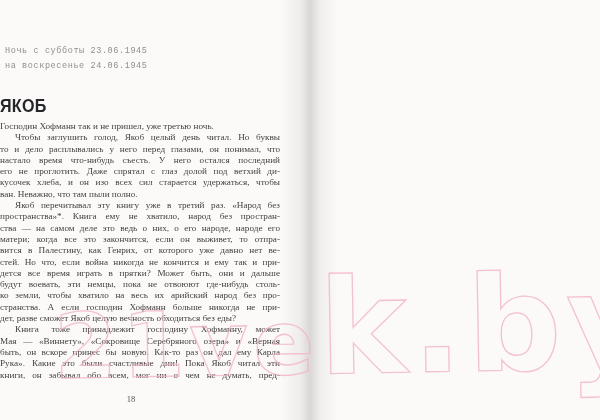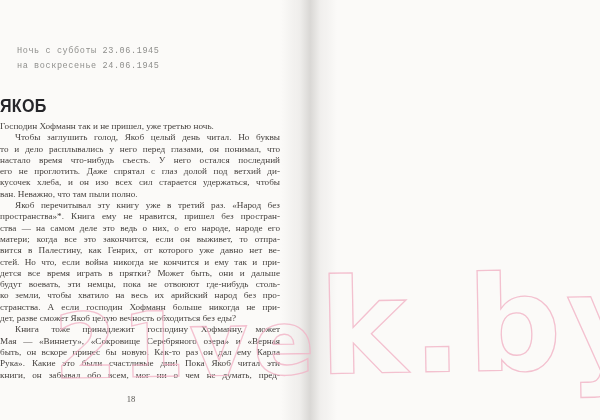--- a/index.html
+++ b/index.html
@@ -18,21 +18,21 @@
     background:linear-gradient(90deg,
       rgba(80,75,70,0) 0%,
       rgba(80,75,70,0.08) 34%,
       rgba(80,75,70,0.20) 52%,
       rgba(80,75,70,0.07) 70%,
       rgba(80,75,70,0) 100%);
     pointer-events:none;
   }
   
   .dates {
-    position:absolute; left:17px; top:44px;
+    position:absolute; left:5px; top:44px;
     font-family:"Liberation Mono","DejaVu Sans Mono",monospace;
     font-size:8.5px; line-height:15px; letter-spacing:0.6px;
     color:#8f8f8c;
   }
   
   .chapter {
     position:absolute; left:0; top:96px; margin:0;
     font-family:"Liberation Sans", sans-serif;
     font-weight:700; font-size:17.5px; letter-spacing:0.3px;
     color:#26262a;
@@ -83,21 +83,21 @@
     <div class="para indent">
         <div class="line">Чтобы заглушить голод, Якоб целый день читал. Но буквы</div>
         <div class="line">то и дело расплывались у него перед глазами, он понимал, что</div>
         <div class="line">настало время что-нибудь съесть. У него остался последний</div>
         <div class="line">его не проглотить. Даже спрятал с глаз долой под ветхий ди-</div>
         <div class="line">кусочек хлеба, и он изо всех сил старается удержаться, чтобы</div>
         <div class="line">ван. Неважно, что там пыли полно.</div>
       </div>
     <div class="para indent">
         <div class="line">Якоб перечитывал эту книгу уже в третий раз. «Народ без</div>
-        <div class="line">пространства»*. Книга ему не нравится, пришел без простран-</div>
+        <div class="line">пространства»*. Книга ему не хватило, народ без простран-</div>
         <div class="line">ства — на самом деле это ведь о них, о его народе, народе его</div>
         <div class="line">матери; когда все это закончится, если он выживет, то отпра-</div>
         <div class="line">вится в Палестину, как Генрих, от которого уже давно нет ве-</div>
         <div class="line">стей. Но что, если война никогда не кончится и ему так и при-</div>
         <div class="line">дется все время играть в прятки? Может быть, они и дальше</div>
         <div class="line">будут воевать, эти немцы, пока не отвоюют где-нибудь столь-</div>
         <div class="line">ко земли, чтобы хватило на весь их арийский народ без про-</div>
         <div class="line">странства. А если господин Хофманн больше никогда не при-</div>
         <div class="line">дет, разве сможет Якоб целую вечность обходиться без еды?</div>
       </div>

